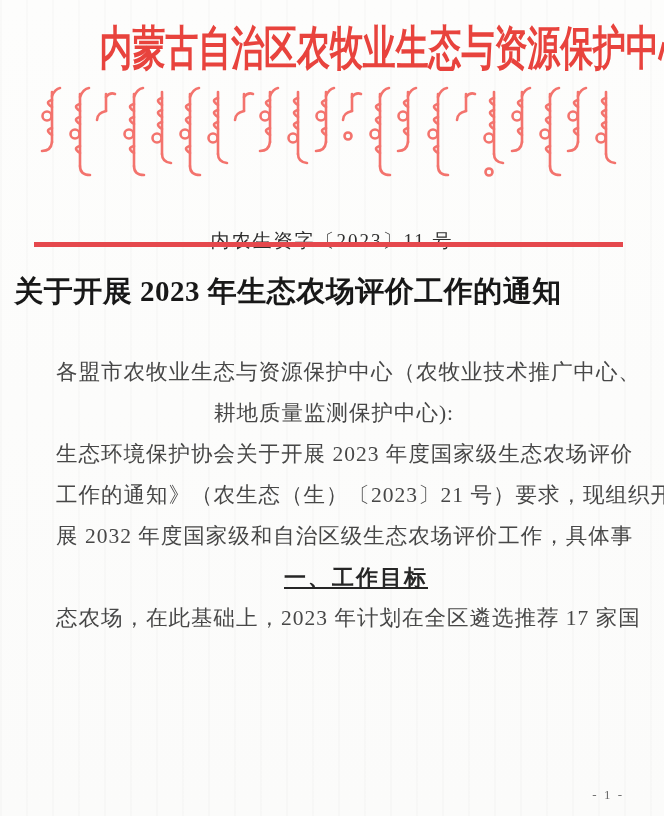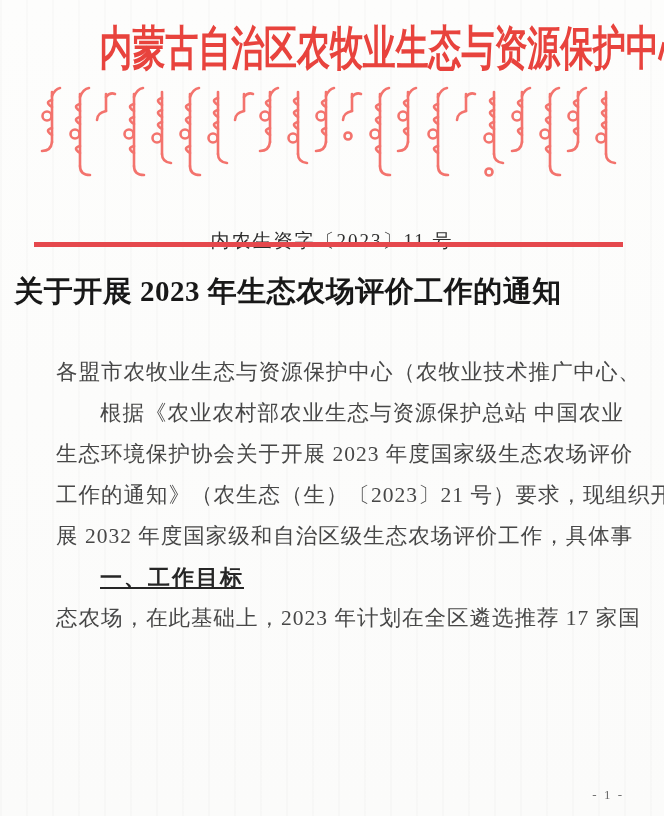--- a/index.html
+++ b/index.html
@@ -48,20 +48,21 @@
     text-align:center;white-space:nowrap;
     font-size:29px;line-height:40px;font-weight:bold;
     color:#181818;
     letter-spacing:0.5px;
   }
   .body-text{
     position:absolute;top:352px;left:56px;width:556px;
     font-size:21.5px;line-height:41px;
     color:#474747;
     letter-spacing:1px;
+    text-align:center;
   }
   .body-text .line{white-space:nowrap;}
   .body-text .indent{padding-left:44px;}
   .body-text .heading{
     font-family:"Liberation Sans", sans-serif;
     font-weight:bold;color:#262626;font-size:22px;letter-spacing:2px;text-decoration:underline;
   }
   .page-number{
     position:absolute;top:787px;right:40px;
     font-size:13px;color:#6b6b6b;letter-spacing:2px;
@@ -136,21 +137,21 @@
   </div>
 
   <div class="doc-number">内农生资字〔2023〕11 号</div>
 
   <div class="red-rule"></div>
 
   <div class="notice-title">关于开展 2023 年生态农场评价工作的通知</div>
 
   <div class="body-text">
     <div class="line">各盟市农牧业生态与资源保护中心（农牧业技术推广中心、</div>
-    <div class="line indent">根据《农业农村部农业生态与资源保护总站  中国农业</div>
+    <div class="line">耕地质量监测保护中心):</div>
     <div class="line">生态环境保护协会关于开展 2023 年度国家级生态农场评价</div>
     <div class="line">工作的通知》（农生态（生）〔2023〕21 号）要求，现组织开</div>
     <div class="line">展 2032 年度国家级和自治区级生态农场评价工作，具体事</div>
     <div class="line indent heading">一、工作目标</div>
     <div class="line">态农场，在此基础上，2023 年计划在全区遴选推荐 17 家国</div>
   </div>
 
   <div class="page-number">- 1 -</div>
 
 </div>

